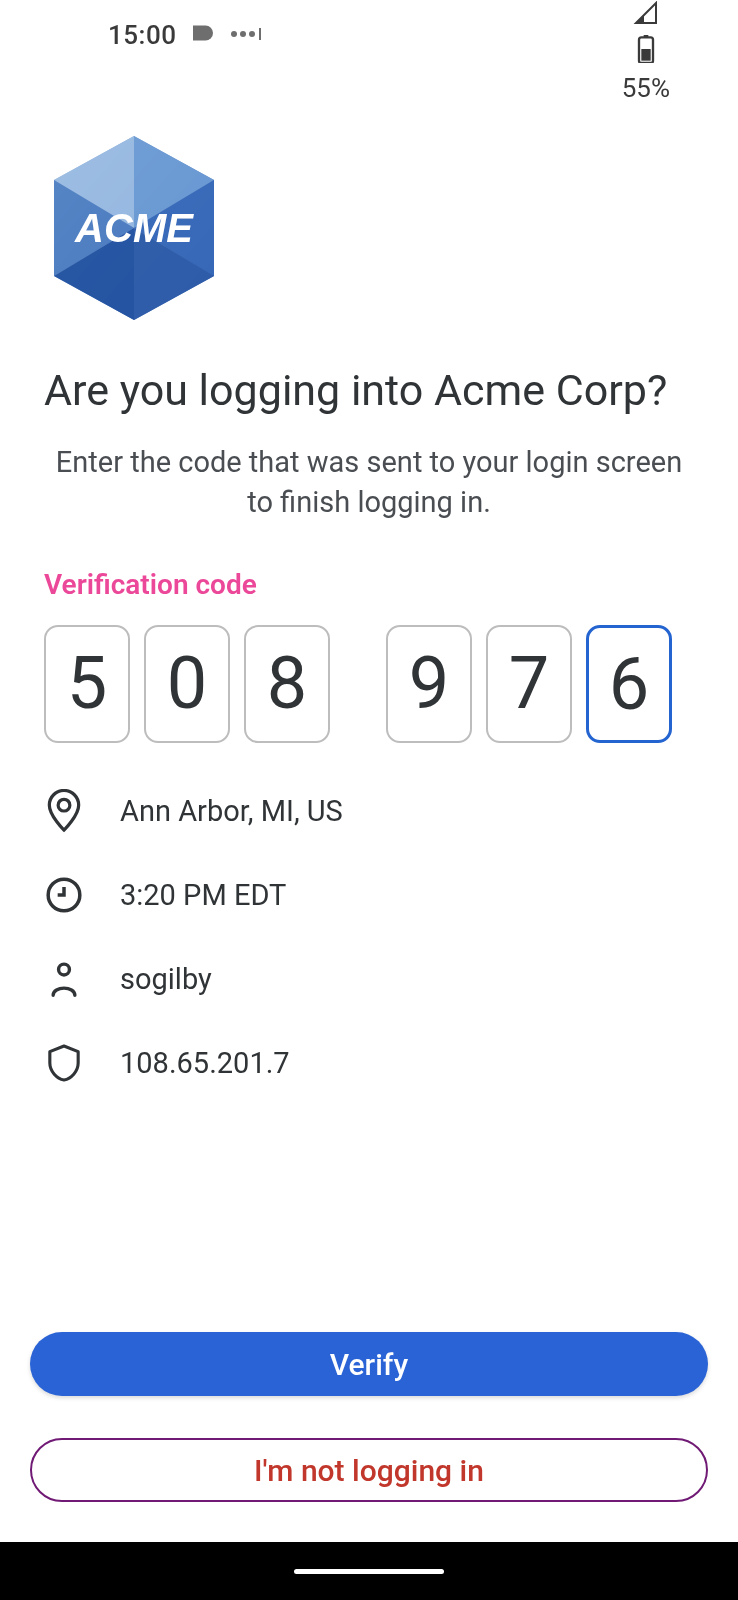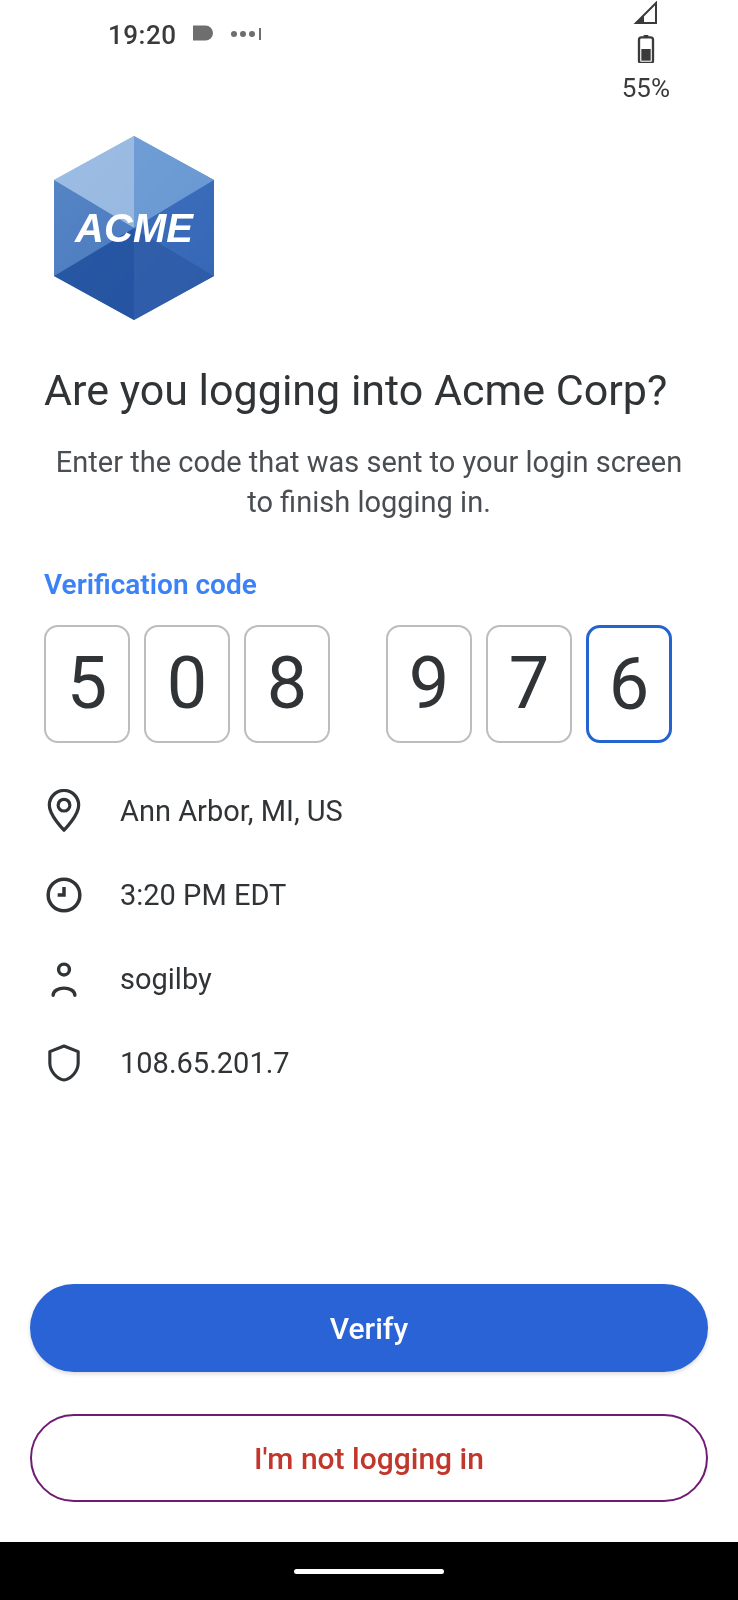--- a/index.html
+++ b/index.html
@@ -60,21 +60,21 @@
     .description {
       font-size: 29px;
       color: #4a4e52;
       line-height: 1.35;
       margin-bottom: 46px;
       text-align: center;
     }
     .field-label {
       font-size: 28px;
       font-weight: 600;
-      color: #3b82f6;
+      color: #ec4899;
       margin-bottom: 24px;
     }
     
     .code-row {
       display: flex;
       gap: 14px;
       margin-bottom: 48px;
     }
     .code-group {
       display: flex;
@@ -121,21 +121,21 @@
     .buttons {
       position: absolute;
       left: 30px;
       right: 30px;
       bottom: 98px;
       display: flex;
       flex-direction: column;
       gap: 42px;
     }
     .btn {
-      height: 88px;
+      height: 64px;
       border-radius: 44px;
       font-size: 30px;
       font-weight: 500;
       display: flex;
       align-items: center;
       justify-content: center;
       cursor: pointer;
     }
     .btn-primary {
       background: #2a63d6;
@@ -165,21 +165,21 @@
       height: 5px;
       background: #fff;
       border-radius: 3px;
     }
   </style>
 </head>
 <body>
 
 <div class="status-bar">
   <div class="status-left">
-    <span class="status-time">19:20</span>
+    <span class="status-time">15:00</span>
     <span>
       <svg width="30" height="30" viewBox="0 0 24 24">
           <path fill="#6e6e6e" d="M4 6 h10 a6 6 0 0 1 0 12 H4 Z"></path>
         </svg>
     </span>
     <span>
       <svg width="34" height="14" viewBox="0 0 34 14">
         <circle cx="4" cy="7" r="3" fill="#6e6e6e"></circle>
         <circle cx="13" cy="7" r="3" fill="#6e6e6e"></circle>
         <circle cx="22" cy="7" r="3" fill="#6e6e6e"></circle>

